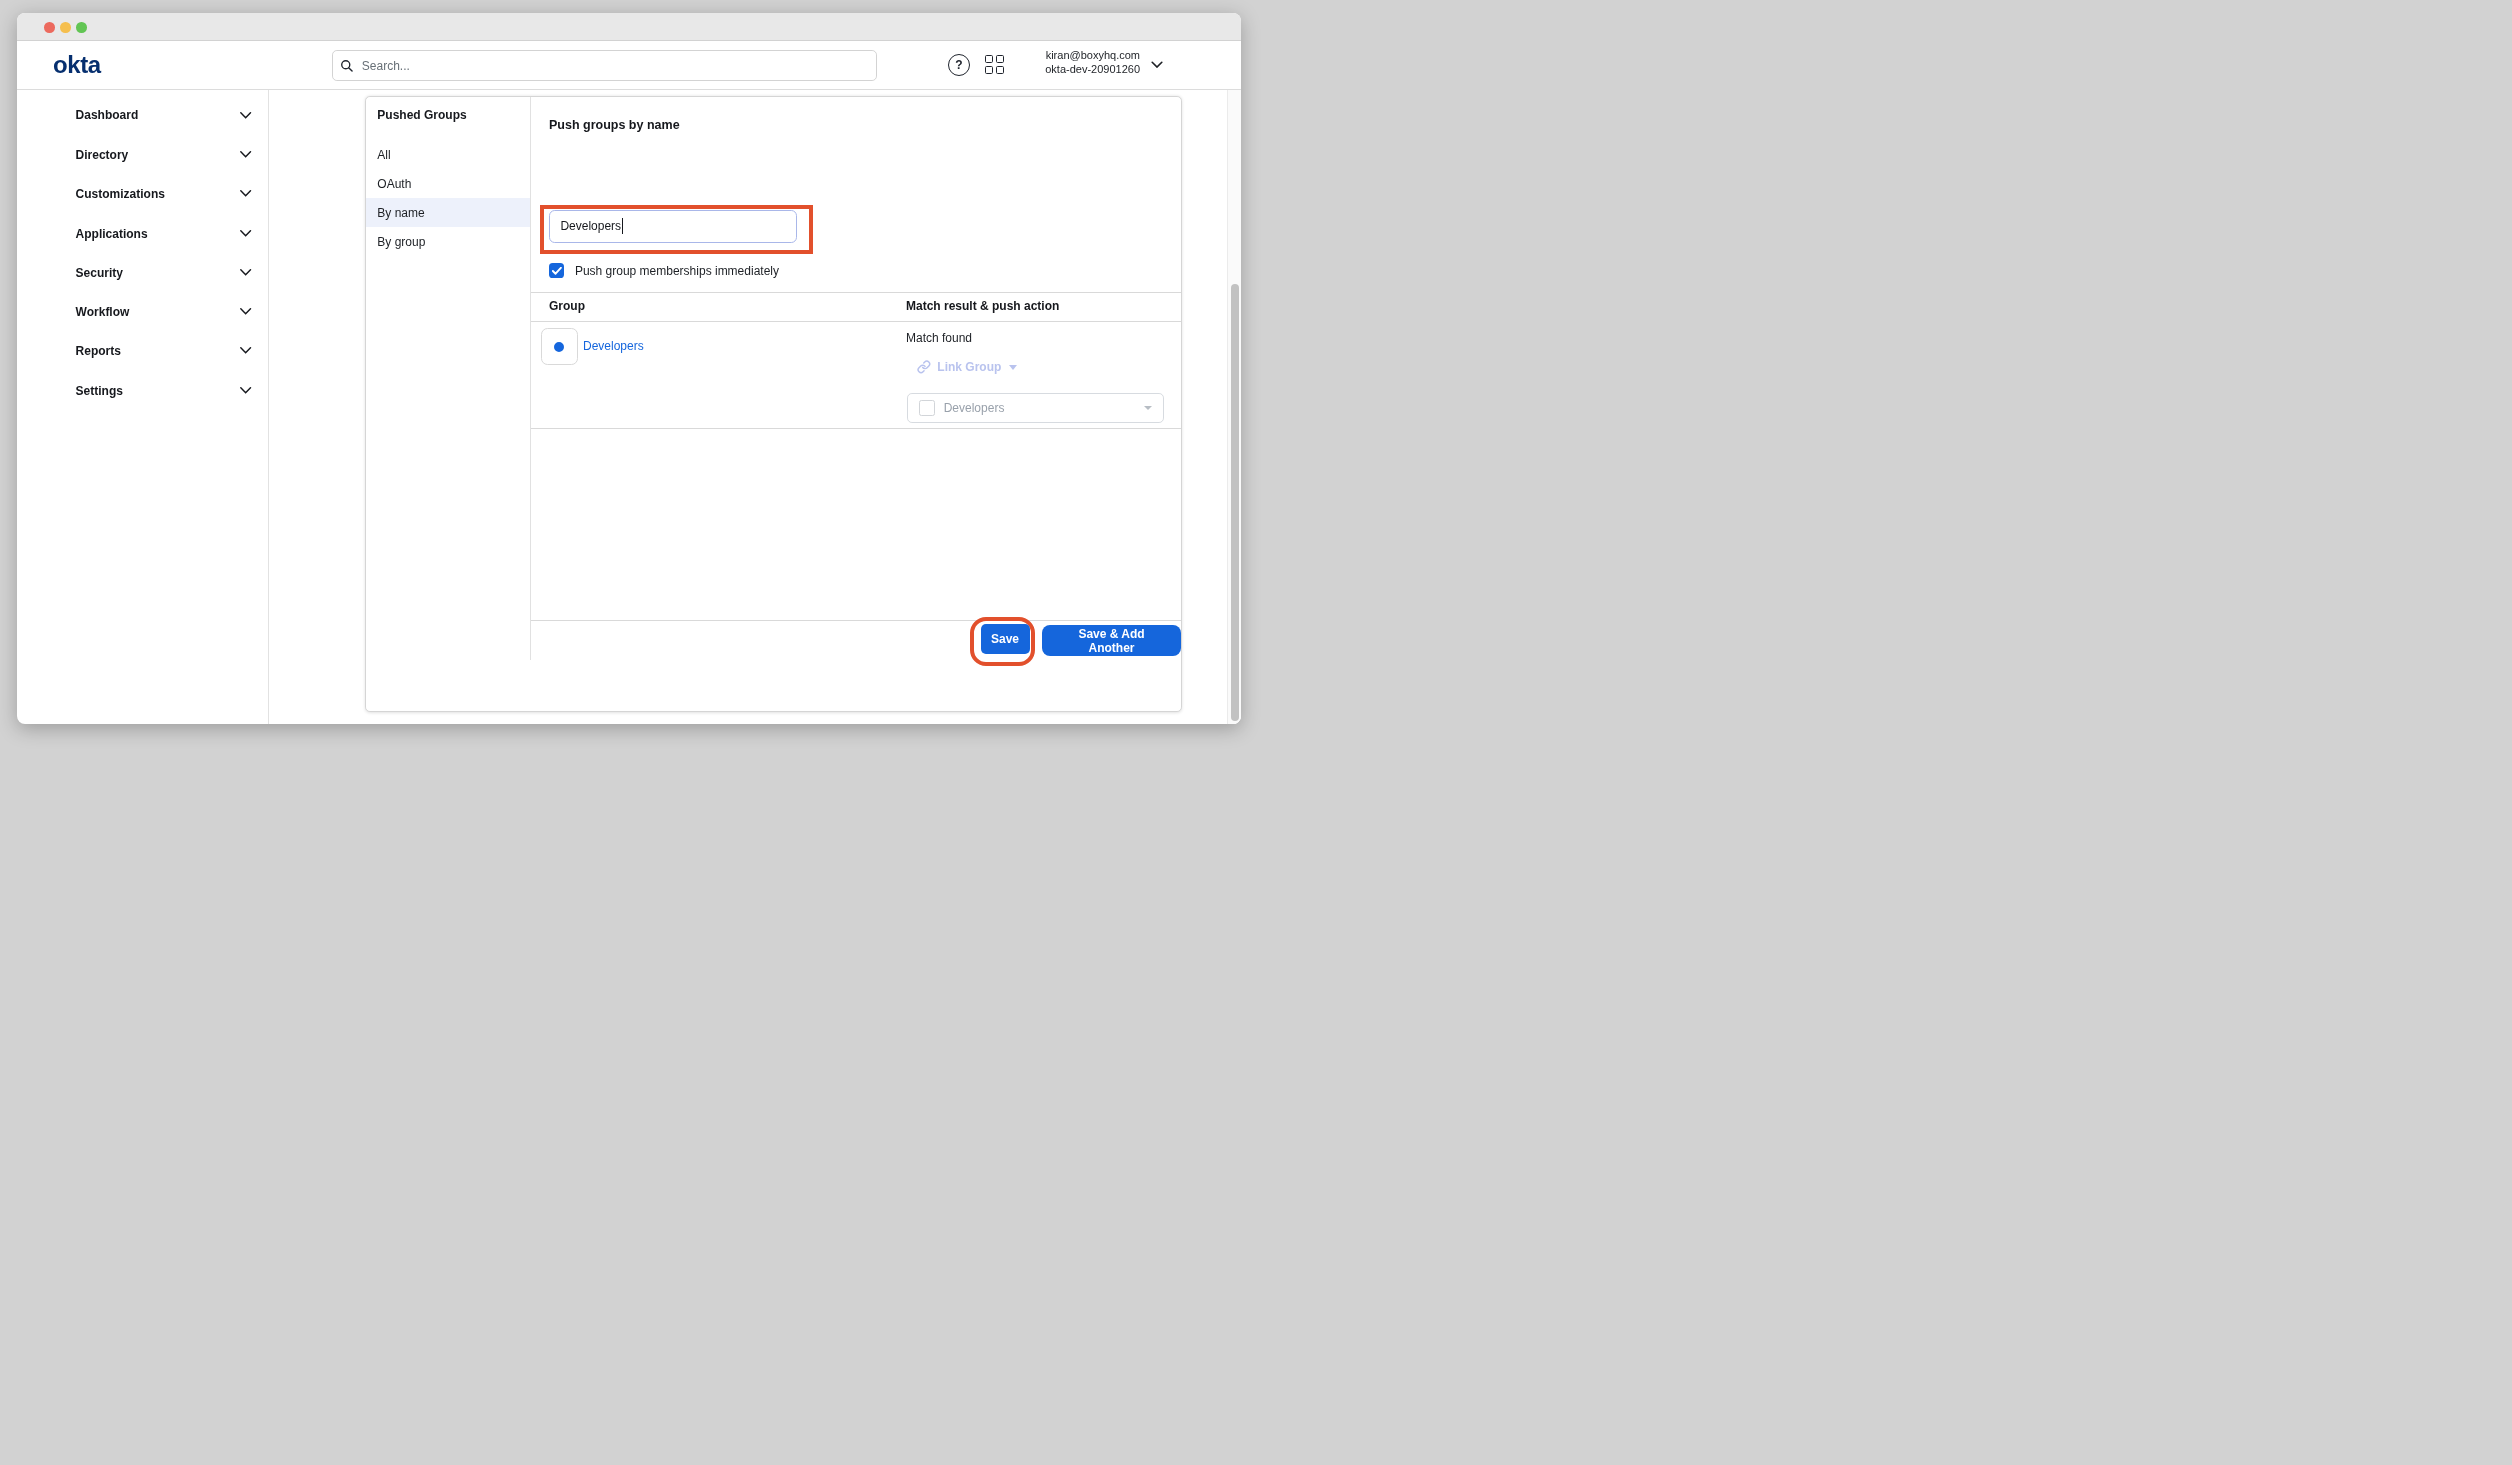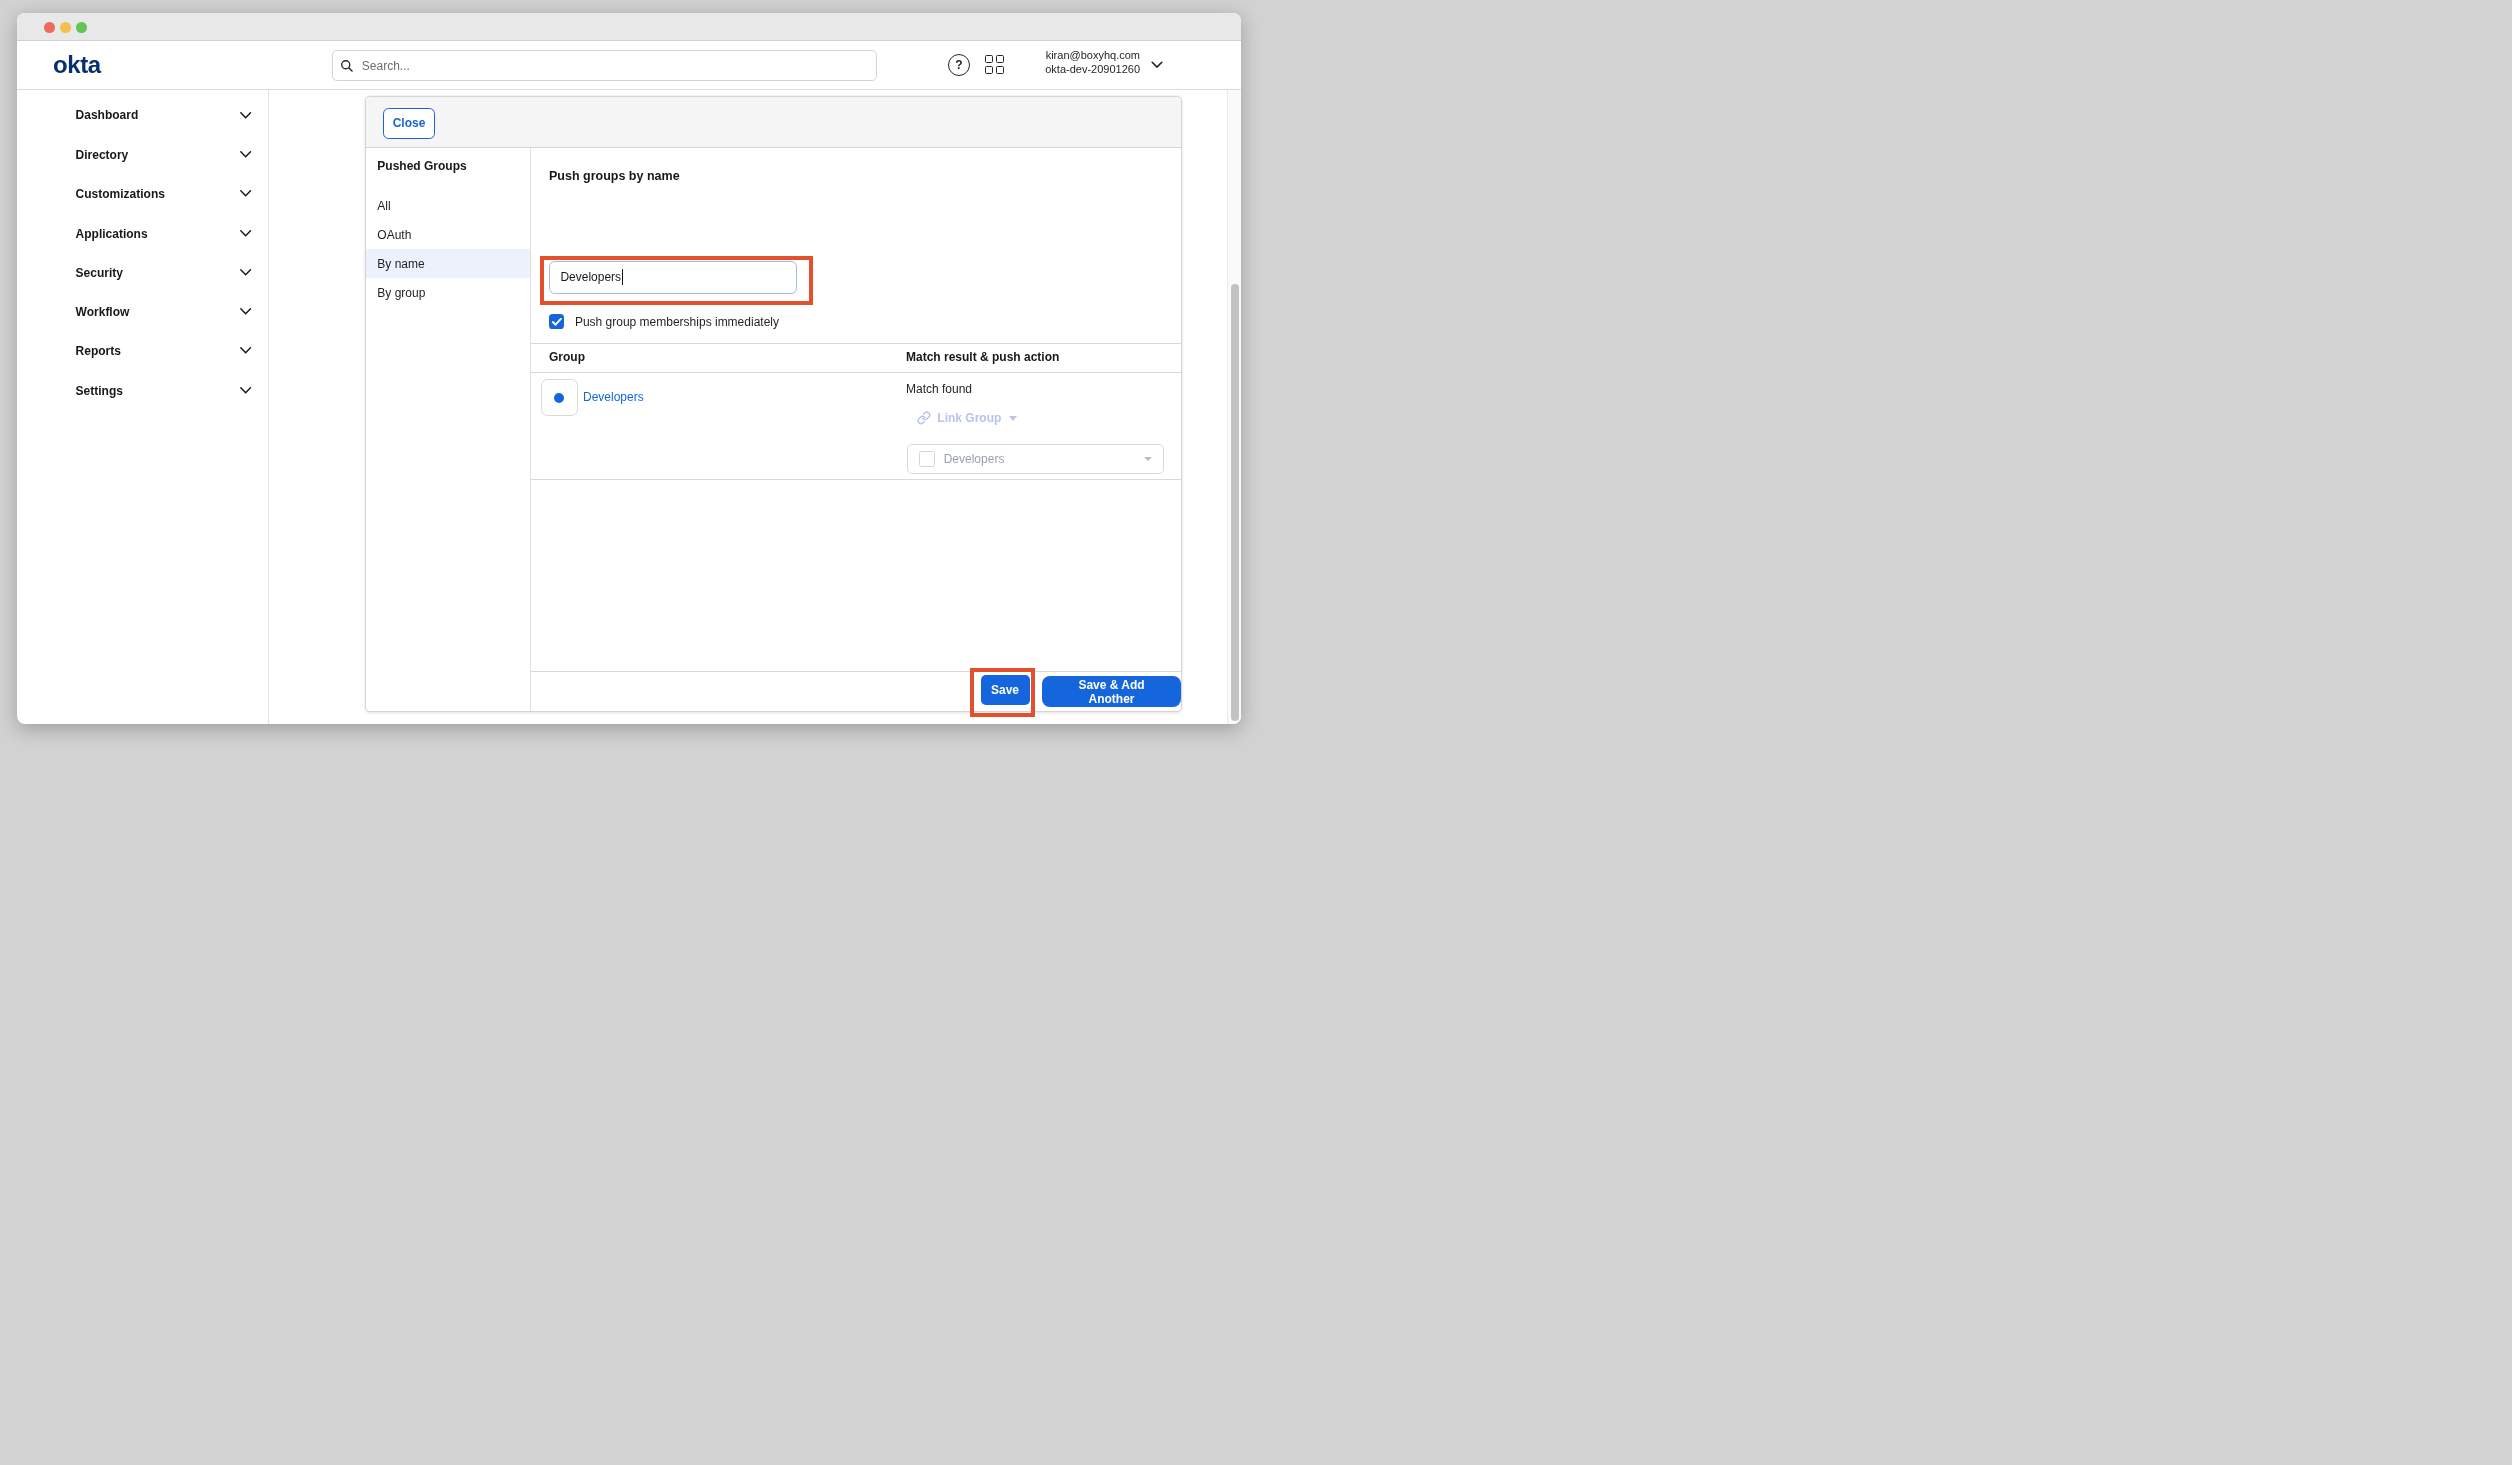--- a/index.html
+++ b/index.html
@@ -105,21 +105,21 @@
               border-top:5.7px solid #b9c3ee; margin-left:7.3px; }
 
   .app-select { position:absolute; left:376px; top:296px; width:257px; height:30px;
                 border:0.8px solid #d7dbe0; border-radius:4.9px; background:#fff; display:flex;
                 align-items:center; padding:0 11.3px; cursor:default; }
   .sel-sq { width:15.4px; height:15.4px; border:1.2px solid #d2d5d9; border-radius:2.4px; flex:0 0 auto; }
   .sel-text { margin-left:9px; font-size:12px; color:#99a1ab; flex:1; }
   .sel-tri { width:0; height:0; border-left:4px solid transparent; border-right:4px solid transparent;
              border-top:4.9px solid #b7bdc4; }
 
-  .hl-save { left:439px; top:520px; width:65px; height:49px; padding:3.2px 0 0 6.5px; z-index:5; }
+  .hl-save { left:439px; top:520px; width:65px; height:49px; padding:3.2px 0 0 6.5px; z-index:5;border-radius:16px; }
   .btn-blue { background:#1566dc; color:#fff; border:none; border-radius:4.9px; font-size:12px;
               font-weight:bold; font-family:inherit; cursor:pointer; }
   .save-btn { height:30px; padding:0 10.5px; }
   .save-add-btn { position:absolute; left:511px; top:528px; height:31px; padding:0 16px;border-radius:8px; }
 </style>
 </head>
 <body>
 
 <div class="window">
 
@@ -207,23 +207,20 @@
         <span class="lbl">Settings</span>
         <svg width="11.3" height="6.5" viewBox="0 0 14 8" fill="none" stroke="#16181d" stroke-width="1.8" stroke-linecap="round">
             <polyline points="1,1 7,7 13,1"></polyline>
           </svg>
       </div>
     </nav>
 
     <div class="contentarea">
 
       <div class="panel">
-        <div class="panel-strip">
-          <button class="close-btn">Close</button>
-        </div>
 
         <div class="panel-body">
 
           <aside class="pg-nav">
             <div class="pg-nav-title">Pushed Groups</div>
             <div class="pg-item">All</div>
             <div class="pg-item">OAuth</div>
             <div class="pg-item selected">By name</div>
             <div class="pg-item">By group</div>
           </aside>

